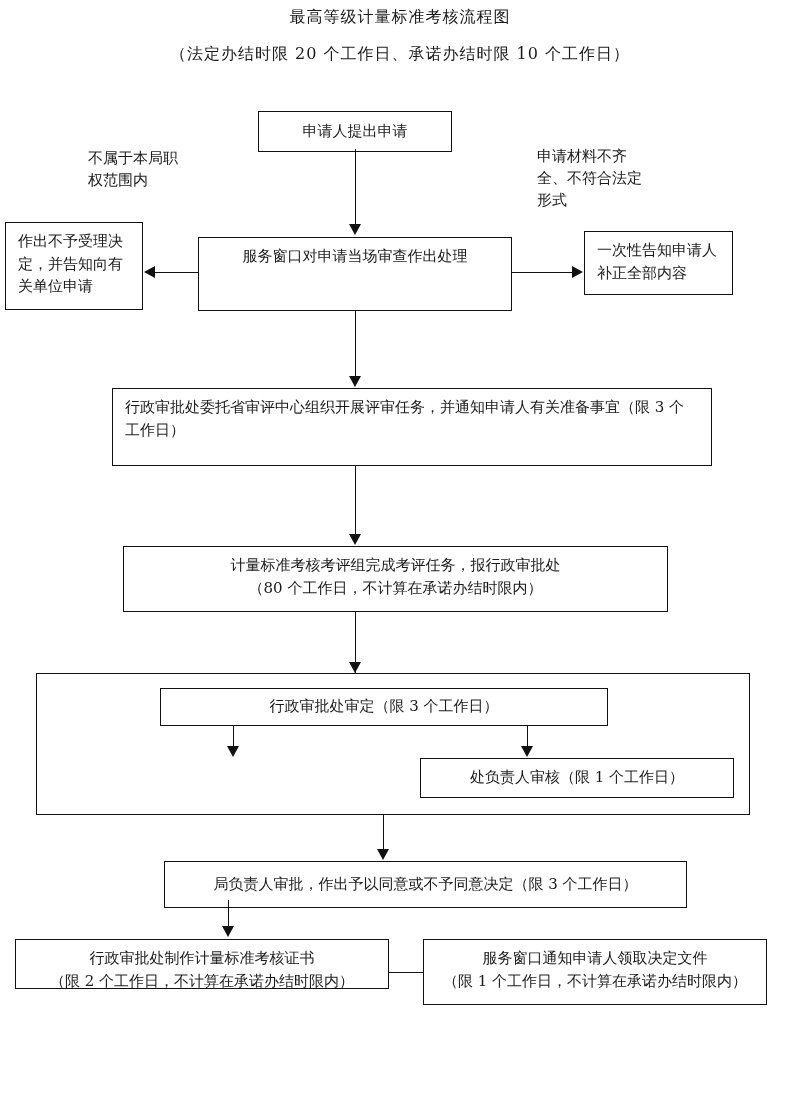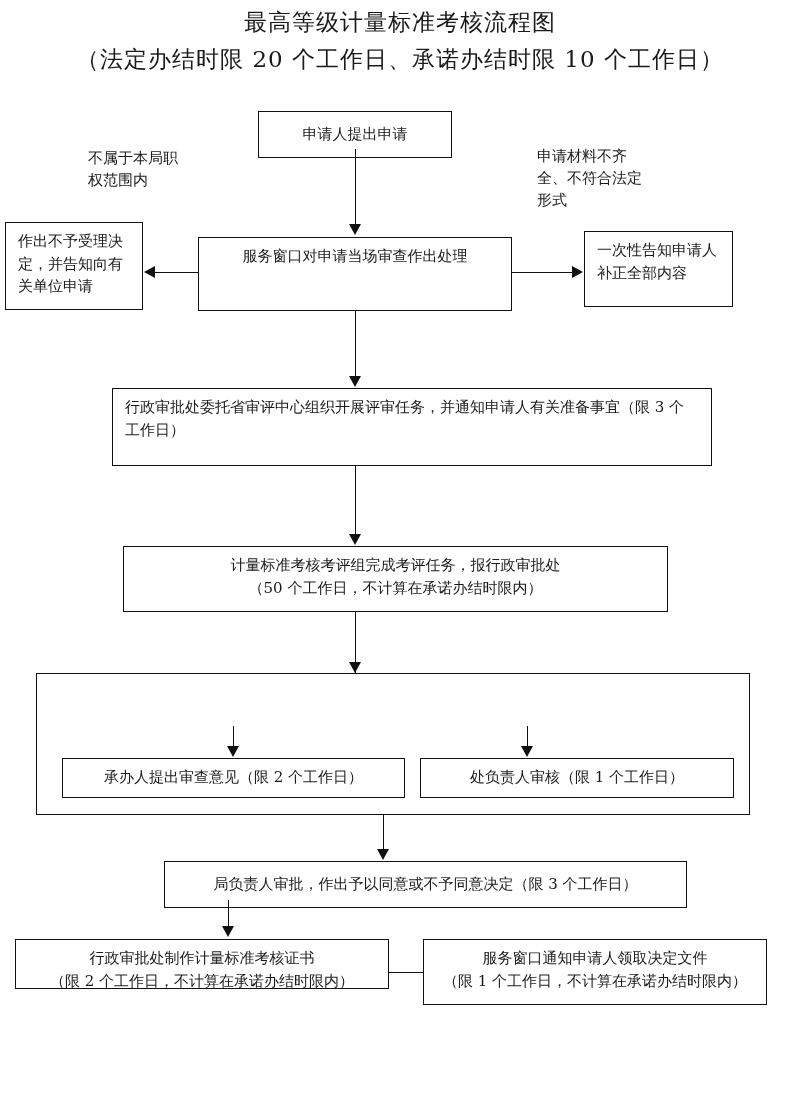--- a/index.html
+++ b/index.html
@@ -16,21 +16,21 @@
     width: 800px;
     height: 1113px;
     background: #ffffff;
     overflow: hidden;
   }
   
   .title {
     position: absolute;
     width: 100%;
     text-align: center;
-    font-size: 23px;
+    font-size: 16px;
     letter-spacing: 1px;
     white-space: nowrap;
   }
   .title-1 { top: 7px; }
   .title-2 { top: 44px; }
 
   
   .box {
     position: absolute;
     border: 1.6px solid #111;
@@ -101,21 +101,21 @@
   }
 </style>
 </head>
 <body>
 
 <div id="canvas">
 
   <div class="title title-1">最高等级计量标准考核流程图</div>
   <div class="title title-2">（法定办结时限 20 个工作日、承诺办结时限 10 个工作日）</div>
 
-  <div class="box vcenter center" style="left:258px; top:111px; width:194px; height:47px;">
+  <div class="box vcenter center" style="left:258px; top:111px; width:194px; height:41px;">
     <span class="txt">申请人提出申请</span>
   </div>
 
   <div class="vline" style="left:355px; top:149px; height:77px;"></div>
   <div class="arr arr-down" style="left:349px; top:224px;"></div>
 
   <div class="note" style="left:88px; top:148px; width:150px;">不属于本局职
 权范围内</div>
 
   <div class="note" style="left:537px; top:146px; width:160px;">申请材料不齐
@@ -126,57 +126,57 @@
     <span class="txt left">作出不予受理决定，并告知向有关单位申请</span>
   </div>
 
   <div class="box vtop center pad-c" style="left:198px; top:237px; width:314px; height:74px;">
     <span class="txt">服务窗口对申请当场审查作出处理</span>
   </div>
 
   <div class="hline" style="left:155px; top:272px; width:43px;"></div>
   <div class="arr arr-left" style="left:144px; top:266px;"></div>
 
-  <div class="box center pad-l" style="left:584px; top:231px; width:149px; height:76px;">
+  <div class="box center pad-l" style="left:584px; top:231px; width:149px; height:64px;">
     <span class="txt left">一次性告知申请人补正全部内容</span>
   </div>
 
   <div class="hline" style="left:512px; top:272px; width:61px;"></div>
   <div class="arr arr-right" style="left:572px; top:266px;"></div>
 
   <div class="vline" style="left:355px; top:311px; height:66px;"></div>
   <div class="arr arr-down" style="left:349px; top:376px;"></div>
 
   <div class="box left pad-l" style="left:112px; top:388px; width:600px; height:78px;">
     <span class="txt">行政审批处委托省审评中心组织开展评审任务，并通知申请人有关准备事宜（限 3 个工作日）</span>
   </div>
 
   <div class="vline" style="left:355px; top:466px; height:70px;"></div>
   <div class="arr arr-down" style="left:349px; top:534px;"></div>
 
   <div class="box center pad-c" style="left:123px; top:546px; width:545px; height:66px;">
     <span class="txt">计量标准考核考评组完成考评任务，报行政审批处
-（50 个工作日，不计算在承诺办结时限内）</span>
+（80 个工作日，不计算在承诺办结时限内）</span>
   </div>
 
   <div class="vline" style="left:355px; top:612px; height:62px;"></div>
   <div class="arr arr-down" style="left:349px; top:662px;"></div>
 
   <div class="box" style="left:36px; top:673px; width:714px; height:142px;"></div>
 
+  <div class="box vcenter center" style="left:160px; top:688px; width:448px; height:38px;">
+    <span class="txt">行政审批处审定（限 3 个工作日）</span>
+  </div>
 
   <div class="vline" style="left:233px; top:726px; height:21px;"></div>
   <div class="arr arr-down" style="left:227px; top:746px;"></div>
 
   <div class="vline" style="left:527px; top:726px; height:21px;"></div>
   <div class="arr arr-down" style="left:521px; top:746px;"></div>
 
-  <div class="box vcenter center" style="left:62px; top:758px; width:343px; height:40px;">
-    <span class="txt">承办人提出审查意见（限 2 个工作日）</span>
-  </div>
 
   <div class="box vcenter center" style="left:420px; top:758px; width:314px; height:40px;">
     <span class="txt">处负责人审核（限 1 个工作日）</span>
   </div>
 
   <div class="vline" style="left:383px; top:815px; height:36px;"></div>
   <div class="arr arr-down" style="left:377px; top:849px;"></div>
 
   <div class="box vcenter center" style="left:132px; top:861px; width:523px; height:47px;margin-left:32px;">
     <span class="txt">局负责人审批，作出予以同意或不予同意决定（限 3 个工作日）</span>

